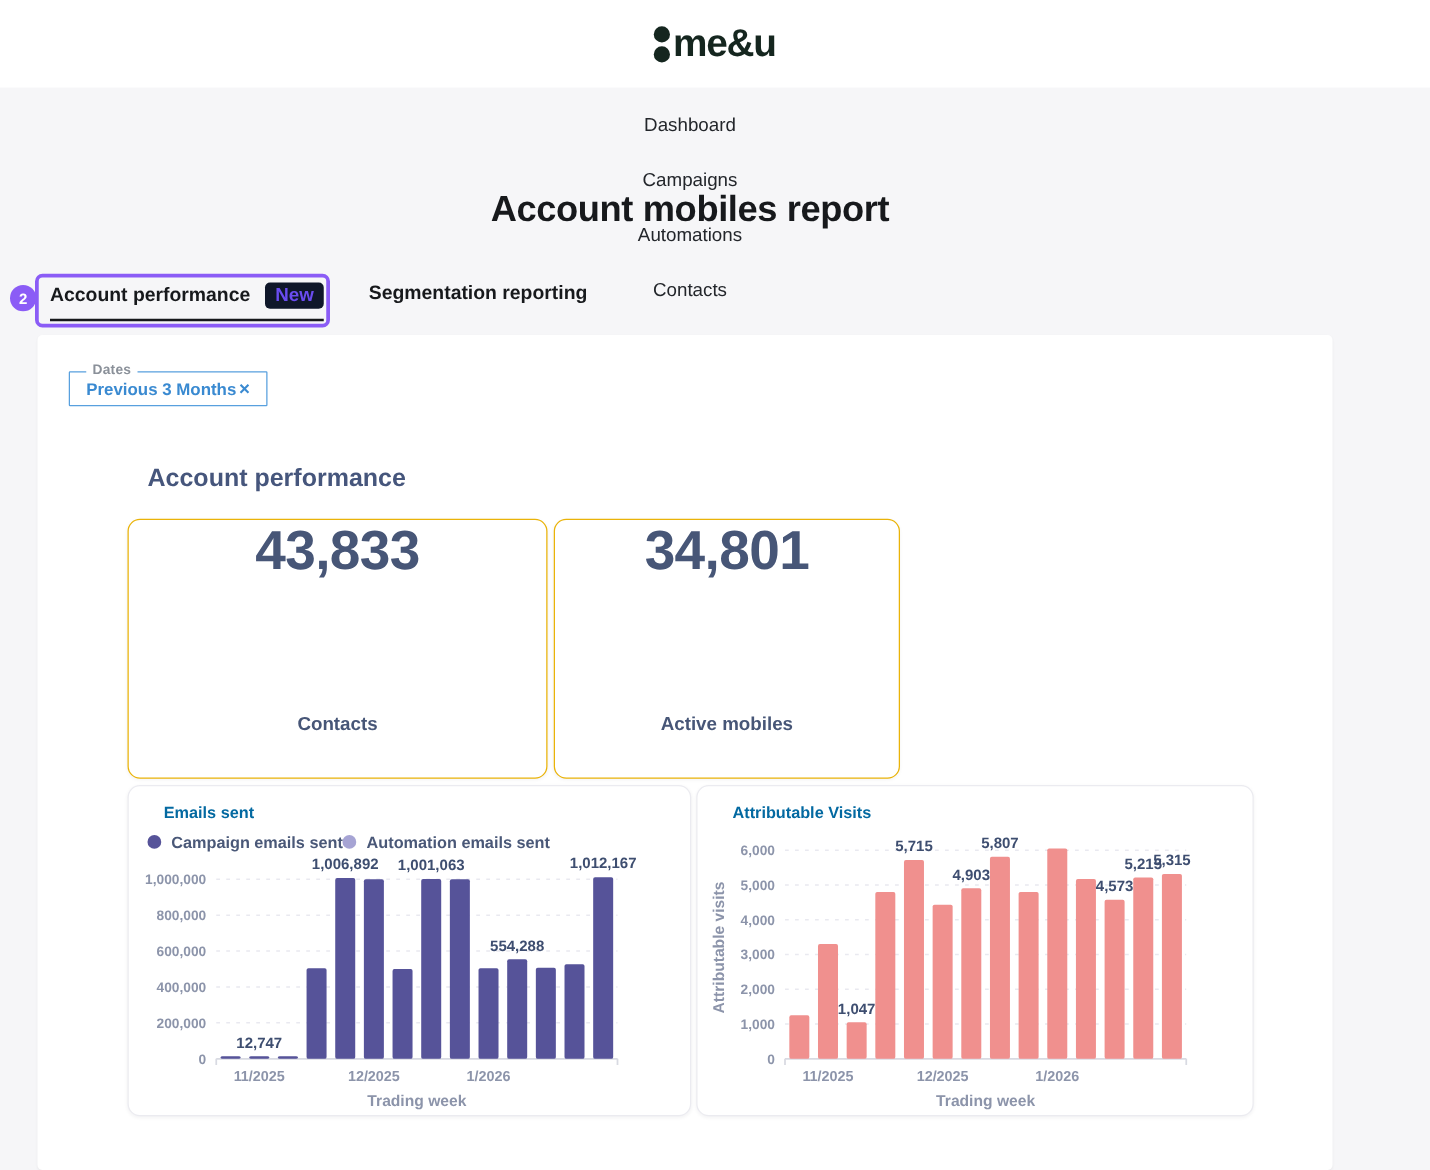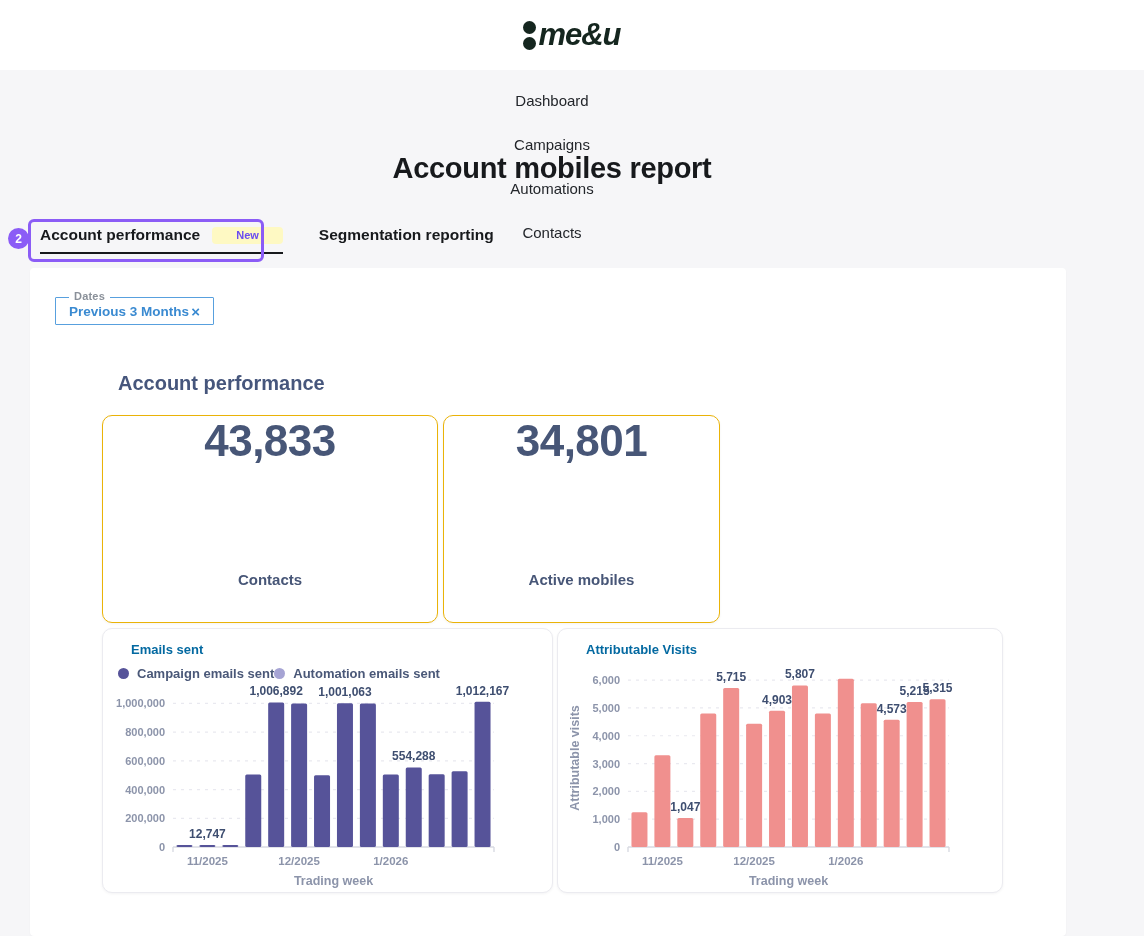--- a/index.html
+++ b/index.html
@@ -10,21 +10,21 @@
     font-family:"Liberation Sans", sans-serif;
     color:#1c1e22;
     overflow:hidden;
   }
   
   .top-header {
     position:absolute; left:0; top:0; width:1144px; height:70px;
     background:#ffffff;
     display:flex; align-items:center; justify-content:center;
   }
-  .logo { display:flex; align-items:center; gap:2px; cursor:pointer;font-style:italic; }
+  .logo { display:flex; align-items:center; gap:2px; cursor:pointer; }
   .logo-dots { display:flex; flex-direction:column; gap:3px; }
   .logo-dots span { width:13px; height:13px; border-radius:50%; background:#15261f; }
   .logo-text { font-size:31px; font-weight:800; letter-spacing:-1px; color:#15261f; }
 
   
   .nav {
     position:absolute; left:0; top:88px; width:1104px;
     display:flex; justify-content:center; align-items:center; gap:19px;
     font-size:15px; font-weight:500; color:#23262b;flex-direction:column;
   }
@@ -50,22 +50,22 @@
   .page-title {
     position:absolute; left:0; top:152px; width:1104px; text-align:center;
     font-size:29px; font-weight:800; letter-spacing:-0.3px; color:#17191c;
   }
 
   
   .tabs { position:absolute; left:40px; top:226px; display:flex; gap:36px; align-items:flex-start; }
   .tab { font-size:15.5px; font-weight:700; color:#17191c; cursor:pointer; padding-bottom:8px; }
   .tab.active { border-bottom:2px solid #17191c; display:flex; align-items:center; gap:12px; }
   .new-badge {
-    background:#fef9c3; color:#6a4cf0; font-size:11px; font-weight:700;
-    padding:3px 24px; border-radius:4px; line-height:1;
+    background:#0f172a; color:#6a4cf0; font-size:15px; font-weight:700;
+    padding:3px 8px; border-radius:4px; line-height:1;
   }
   .anno-box-tab {
     position:absolute; left:28px; top:219px; width:236px; height:43px;
     border:3px solid #8b5cf6; border-radius:6px; pointer-events:none;
   }
   .badge-2 { left:8px; top:228px; }
 
   
   .panel {
     position:absolute; left:30px; top:268px; width:1036px; height:668px;

